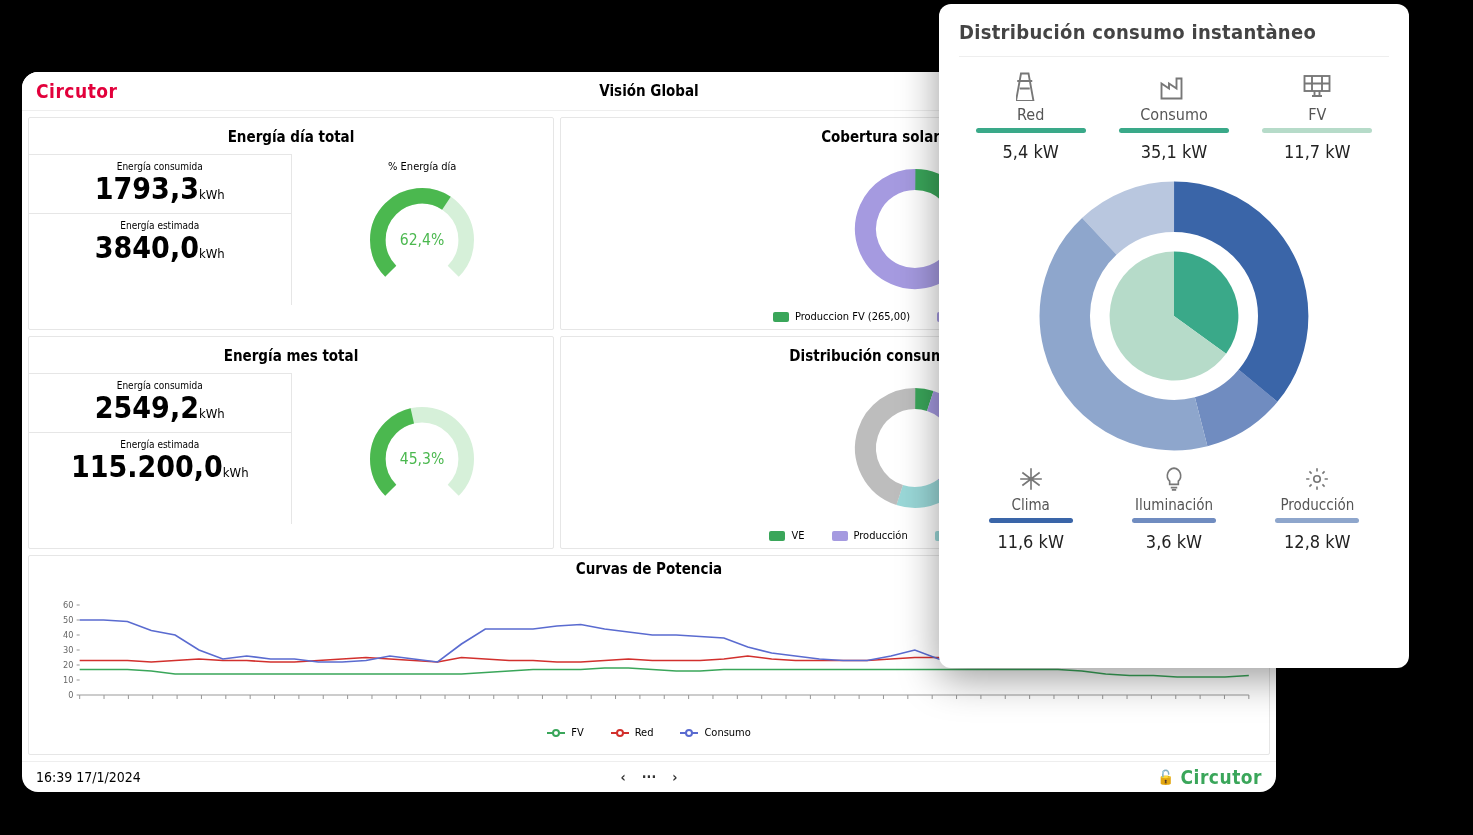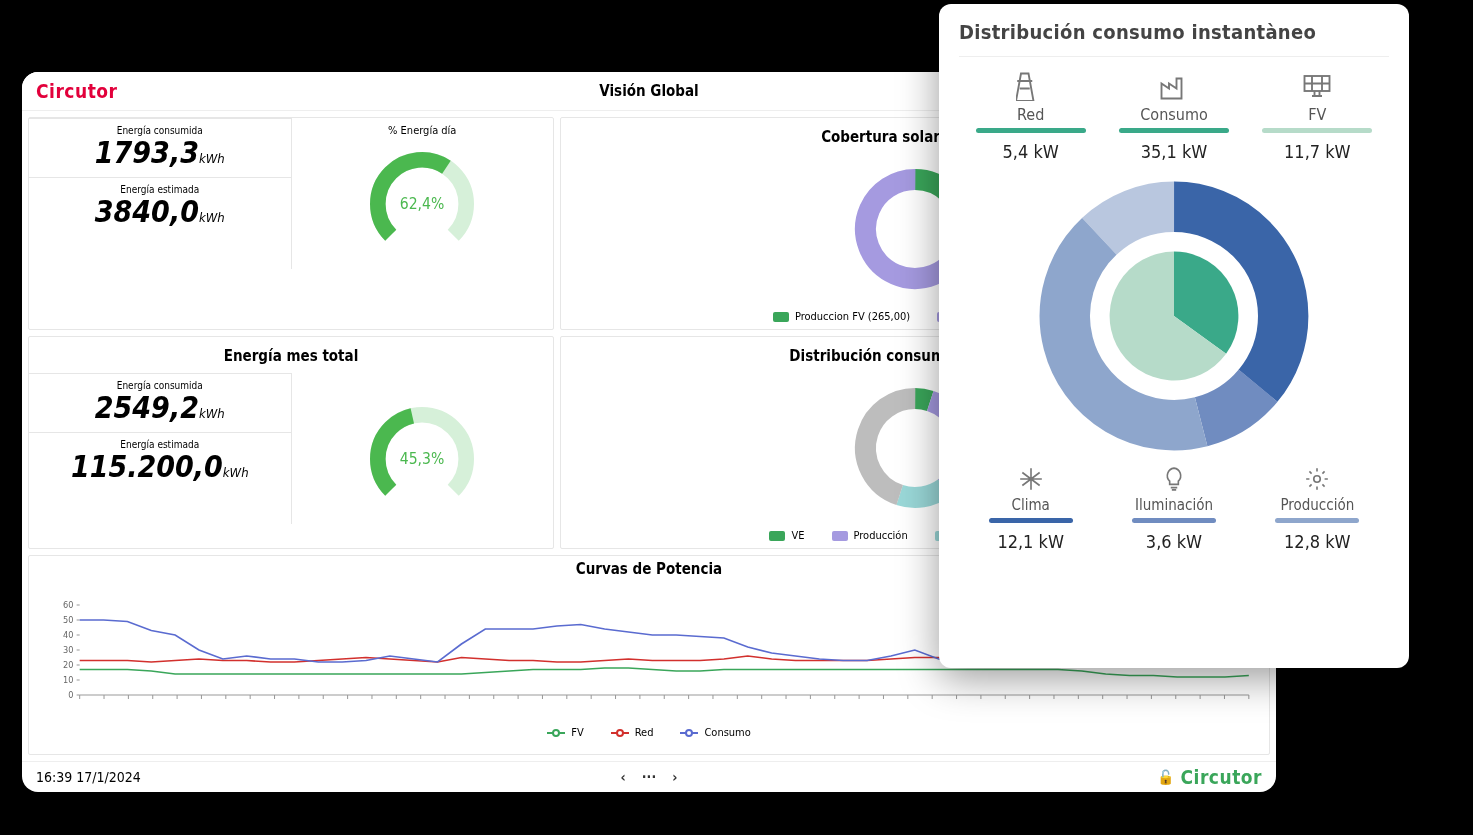--- a/index.html
+++ b/index.html
@@ -109,21 +109,20 @@
     padding: 6px 0 8px;
     text-align: center;
   }
   .metric-label {
     font-size: 10px;
   }
   .metric-value {
     font-size: 30px;
     font-weight: 700;
     line-height: 1.1;
-    font-style: italic;
   }
   .metric-unit {
     font-size: 13px;
     font-weight: 400;
   }
   .gauge-label {
     font-size: 11px;
     margin-bottom: 2px;
   }
 
@@ -251,20 +250,21 @@
     <div class="logo">Circutor</div>
     <div class="page-title">Visión Global</div>
   </div>
 
   <div class="content">
     <div class="top">
 
       <div class="left-col">
 
         <div class="card" style="flex:1">
+          <div class="card-header">Energía día total</div>
           <div class="energy-block">
             <div class="energy-left">
               <div class="metric-box">
                 <div class="metric-label">Energía consumida</div>
                 <div class="metric-value">
                   <span>1793,3</span><span class="metric-unit">kWh</span>
                 </div>
               </div>
               <div class="metric-box">
                 <div class="metric-label">Energía estimada</div>
@@ -522,21 +522,21 @@
       <path d="M100 100 L137.21478174124758 127.03812160545377 A46 46 0 1 1 99.99999999999999 54 Z" fill="#b6dbc9"></path>
     </svg>
 
   <div class="kpi-row bottom" id="popup-bottom-row">
       <div class="kpi">
         <svg viewBox="0 0 24 24">
           <path d="M12 2v20M4 6l16 12M20 6L4 18M2 12h20" stroke="currentColor" stroke-width="1.5"></path>
         </svg>
         <div>Clima</div>
         <div class="bar" style="background:#3a65a8"></div>
-        <div class="val">12,1 kW</div>
+        <div class="val">11,6 kW</div>
       </div>
       <div class="kpi">
         <svg viewBox="0 0 24 24">
           <path d="M9 20h6M10 22h4M12 2a7 7 0 0 0-4 12v3h8v-3a7 7 0 0 0-4-12z" fill="none" stroke="currentColor" stroke-width="1.5"></path>
         </svg>
         <div>Iluminación</div>
         <div class="bar" style="background:#708cc0"></div>
         <div class="val">3,6 kW</div>
       </div>
       <div class="kpi">

